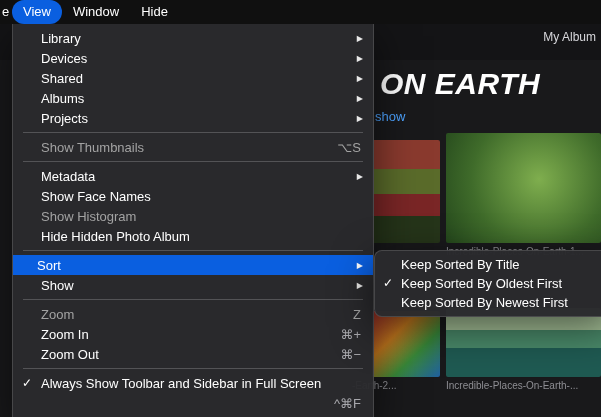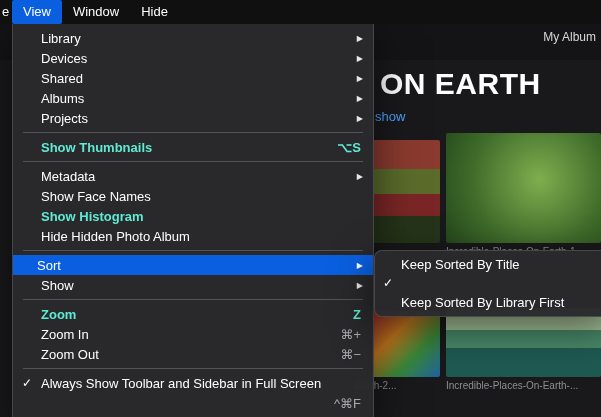--- a/index.html
+++ b/index.html
@@ -8,60 +8,60 @@
     position:relative; overflow:hidden;
     background:#19191b;
     font-family:"Liberation Sans", sans-serif;
     -webkit-font-smoothing:antialiased;
   }
   .screen { position:absolute; inset:0; }
 
   
   .app-bg { position:absolute; inset:0; background:linear-gradient(180deg,#141416 0 60px,#19191b 60px); }
   .toolbar-link { position:absolute; right:5px; top:30px; color:#d8d8dc; font-size:12px; white-space:nowrap;text-align:center; }
-  .hero-title { position:absolute; left:380px; top:67px; color:#ffffff; font-size:30px; font-weight:700; letter-spacing:.5px; white-space:nowrap; }
+  .hero-title { position:absolute; left:380px; top:67px; color:#ffffff; font-size:30px; font-weight:700; letter-spacing:.5px; white-space:nowrap;font-style:italic; }
   .slideshow-link { position:absolute; left:375px; top:109px; font-size:13px; }
   .thumb { position:absolute; border-radius:2px; }
   .t-a { left:372px; top:140px; width:68px; height:103px;
          background:linear-gradient(180deg,#8a3a2e 0 28%,#5a6b2a 28% 52%,#7a2626 52% 74%,#26351a 74% 100%); }
   .t-b { left:446px; top:133px; width:155px; height:110px;
          background:radial-gradient(circle at 60% 42%, #7fae4e, #3f6b2a 60%, #24471c 100%); }
   .t-c { left:372px; top:311px; width:68px; height:66px;
          background:linear-gradient(135deg,#b03030,#d08020 35%,#3a8a3a 65%,#2060a0); }
   .t-d { left:446px; top:308px; width:155px; height:69px;
          background:linear-gradient(180deg,#a8c49a 0 32%,#4a8a6a 32% 58%,#1f5a52 58% 100%); }
   .cap { position:absolute; color:#8e8e93; font-size:10px; white-space:nowrap; }
   .c-b { left:446px; top:246px; }
   .c-c { left:352px; top:380px; }
   .c-d { left:446px; top:380px; }
 
   
   .menubar { position:absolute; left:0; top:0; right:0; height:24px;
              background:#101010; display:flex; align-items:center;
              color:#ffffff; font-size:13px; z-index:30; }
   .mb-partial { width:12px; overflow:hidden; padding-left:2px; height:24px; line-height:24px; }
-  .mb-item { padding:0 11px; height:24px; line-height:24px; border-radius:2px; white-space:nowrap; }
+  .mb-item { padding:0 11px; height:24px; line-height:24px; border-radius:12px; white-space:nowrap; }
   .mb-item.sel { background:#0a5fe0; }
 
   
   .panel { position:absolute; left:12px; top:24px; width:362px; height:400px;
            background:rgba(42,42,45,.97);
            border:1px solid rgba(255,255,255,.14); border-top:none;
            padding-top:4px; z-index:20;
            box-shadow:0 12px 40px rgba(0,0,0,.55); }
   .row { position:relative; height:20px; padding-left:28px;
          display:flex; align-items:center;
          color:#ffffff; font-size:13px; white-space:nowrap; }
   .row .lbl { flex:0 1 auto;text-align:right; }
   .row .key { margin-left:auto; margin-right:12px; color:#a8a8ad; font-size:13px; }
   .row .sub { position:absolute; right:10px; top:0; height:20px;
               display:flex; align-items:center; font-size:8px; color:#e8e8e8; }
   .row .chk { position:absolute; left:9px; top:0; height:20px;
               display:flex; align-items:center; font-size:12px; color:#ffffff; }
-  .row.dis, .row.dis .key { color:#5eead4;font-weight:bold; }
+  .row.dis, .row.dis .key { color:#a3a3a3; }
   .row.hl { background:#0a5fe0;padding-left:24px; }
   .row.hl .sub { color:#ffffff; }
   .sep { height:1px; margin:4px 10px; background:rgba(255,255,255,.2); }
 
   
   .submenu { position:absolute; left:374px; top:250px; width:240px;
              background:rgba(42,42,45,.98);
              border:1px solid rgba(255,255,255,.14); border-radius:8px;
              padding:4px 0; z-index:25;
              box-shadow:0 12px 40px rgba(0,0,0,.55); }
@@ -177,19 +177,20 @@
       <span class="key">^⌘F</span>
     </div>
   </div>
 
   <div class="submenu">
     <div class="srow">
       <span class="lbl">Keep Sorted By Title</span>
     </div>
     <div class="srow">
       <span class="chk">✓</span>
+      <span class="lbl">Keep Sorted By Oldest First</span>
     </div>
     <div class="srow">
-      <span class="lbl">Keep Sorted By Library First</span>
+      <span class="lbl">Keep Sorted By Newest First</span>
     </div>
   </div>
 
 </div>
 
 </body></html>

